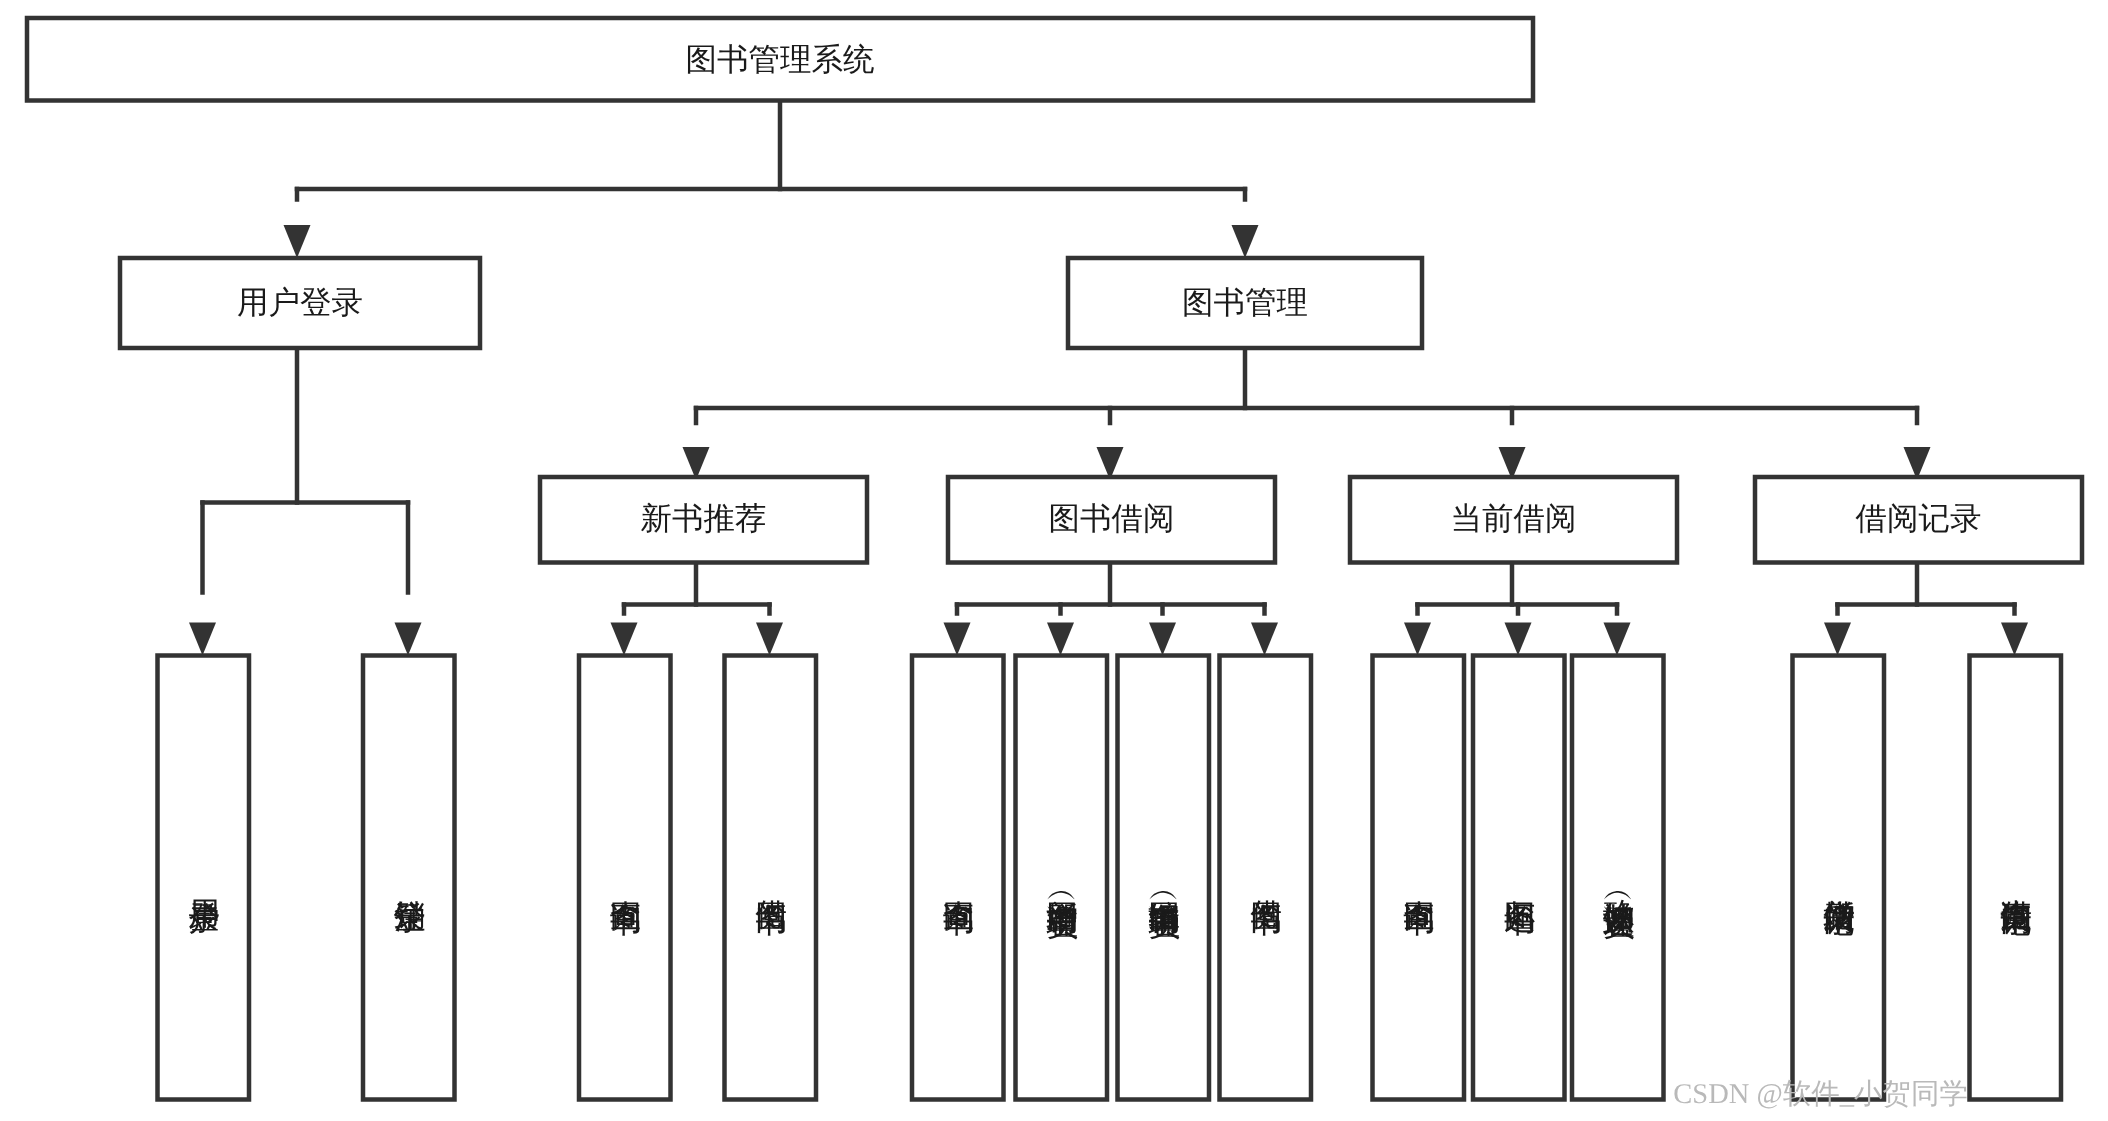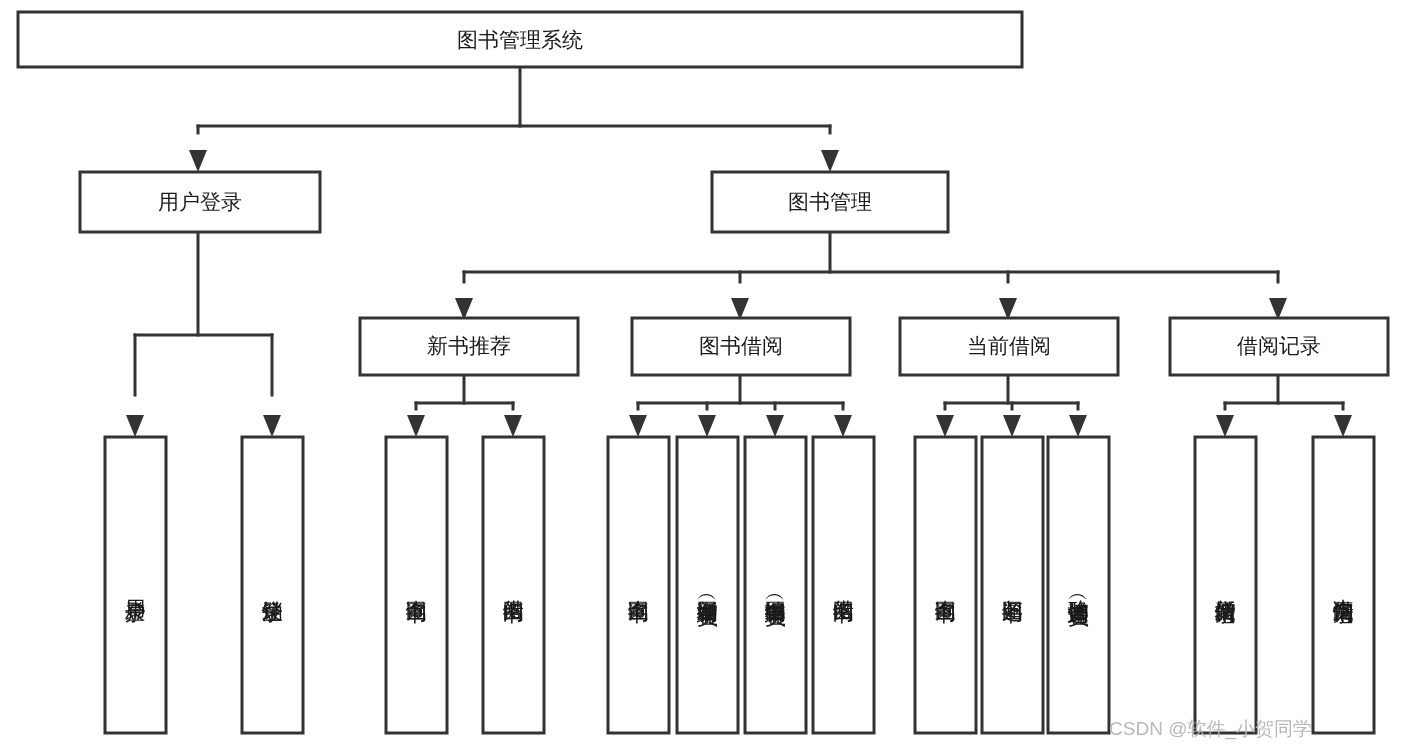--- a/index.html
+++ b/index.html
@@ -66,21 +66,21 @@
   .vbox-wrap {
     position: absolute;
     display: flex;
     align-items: flex-start;
     justify-content: center;
   }
   .watermark {
     position: absolute;
     right: 10px;
     bottom: 5px;
-    font-family: Liberation Sans, sans-serif;
+    font-family: Liberation Serif, serif;
     font-size: 19px;
     color: #b9b9b9;
     white-space: nowrap;
     user-select: none;
   }
 </style>
 </head>
 <body>
 
 <div id="diagram-root">

